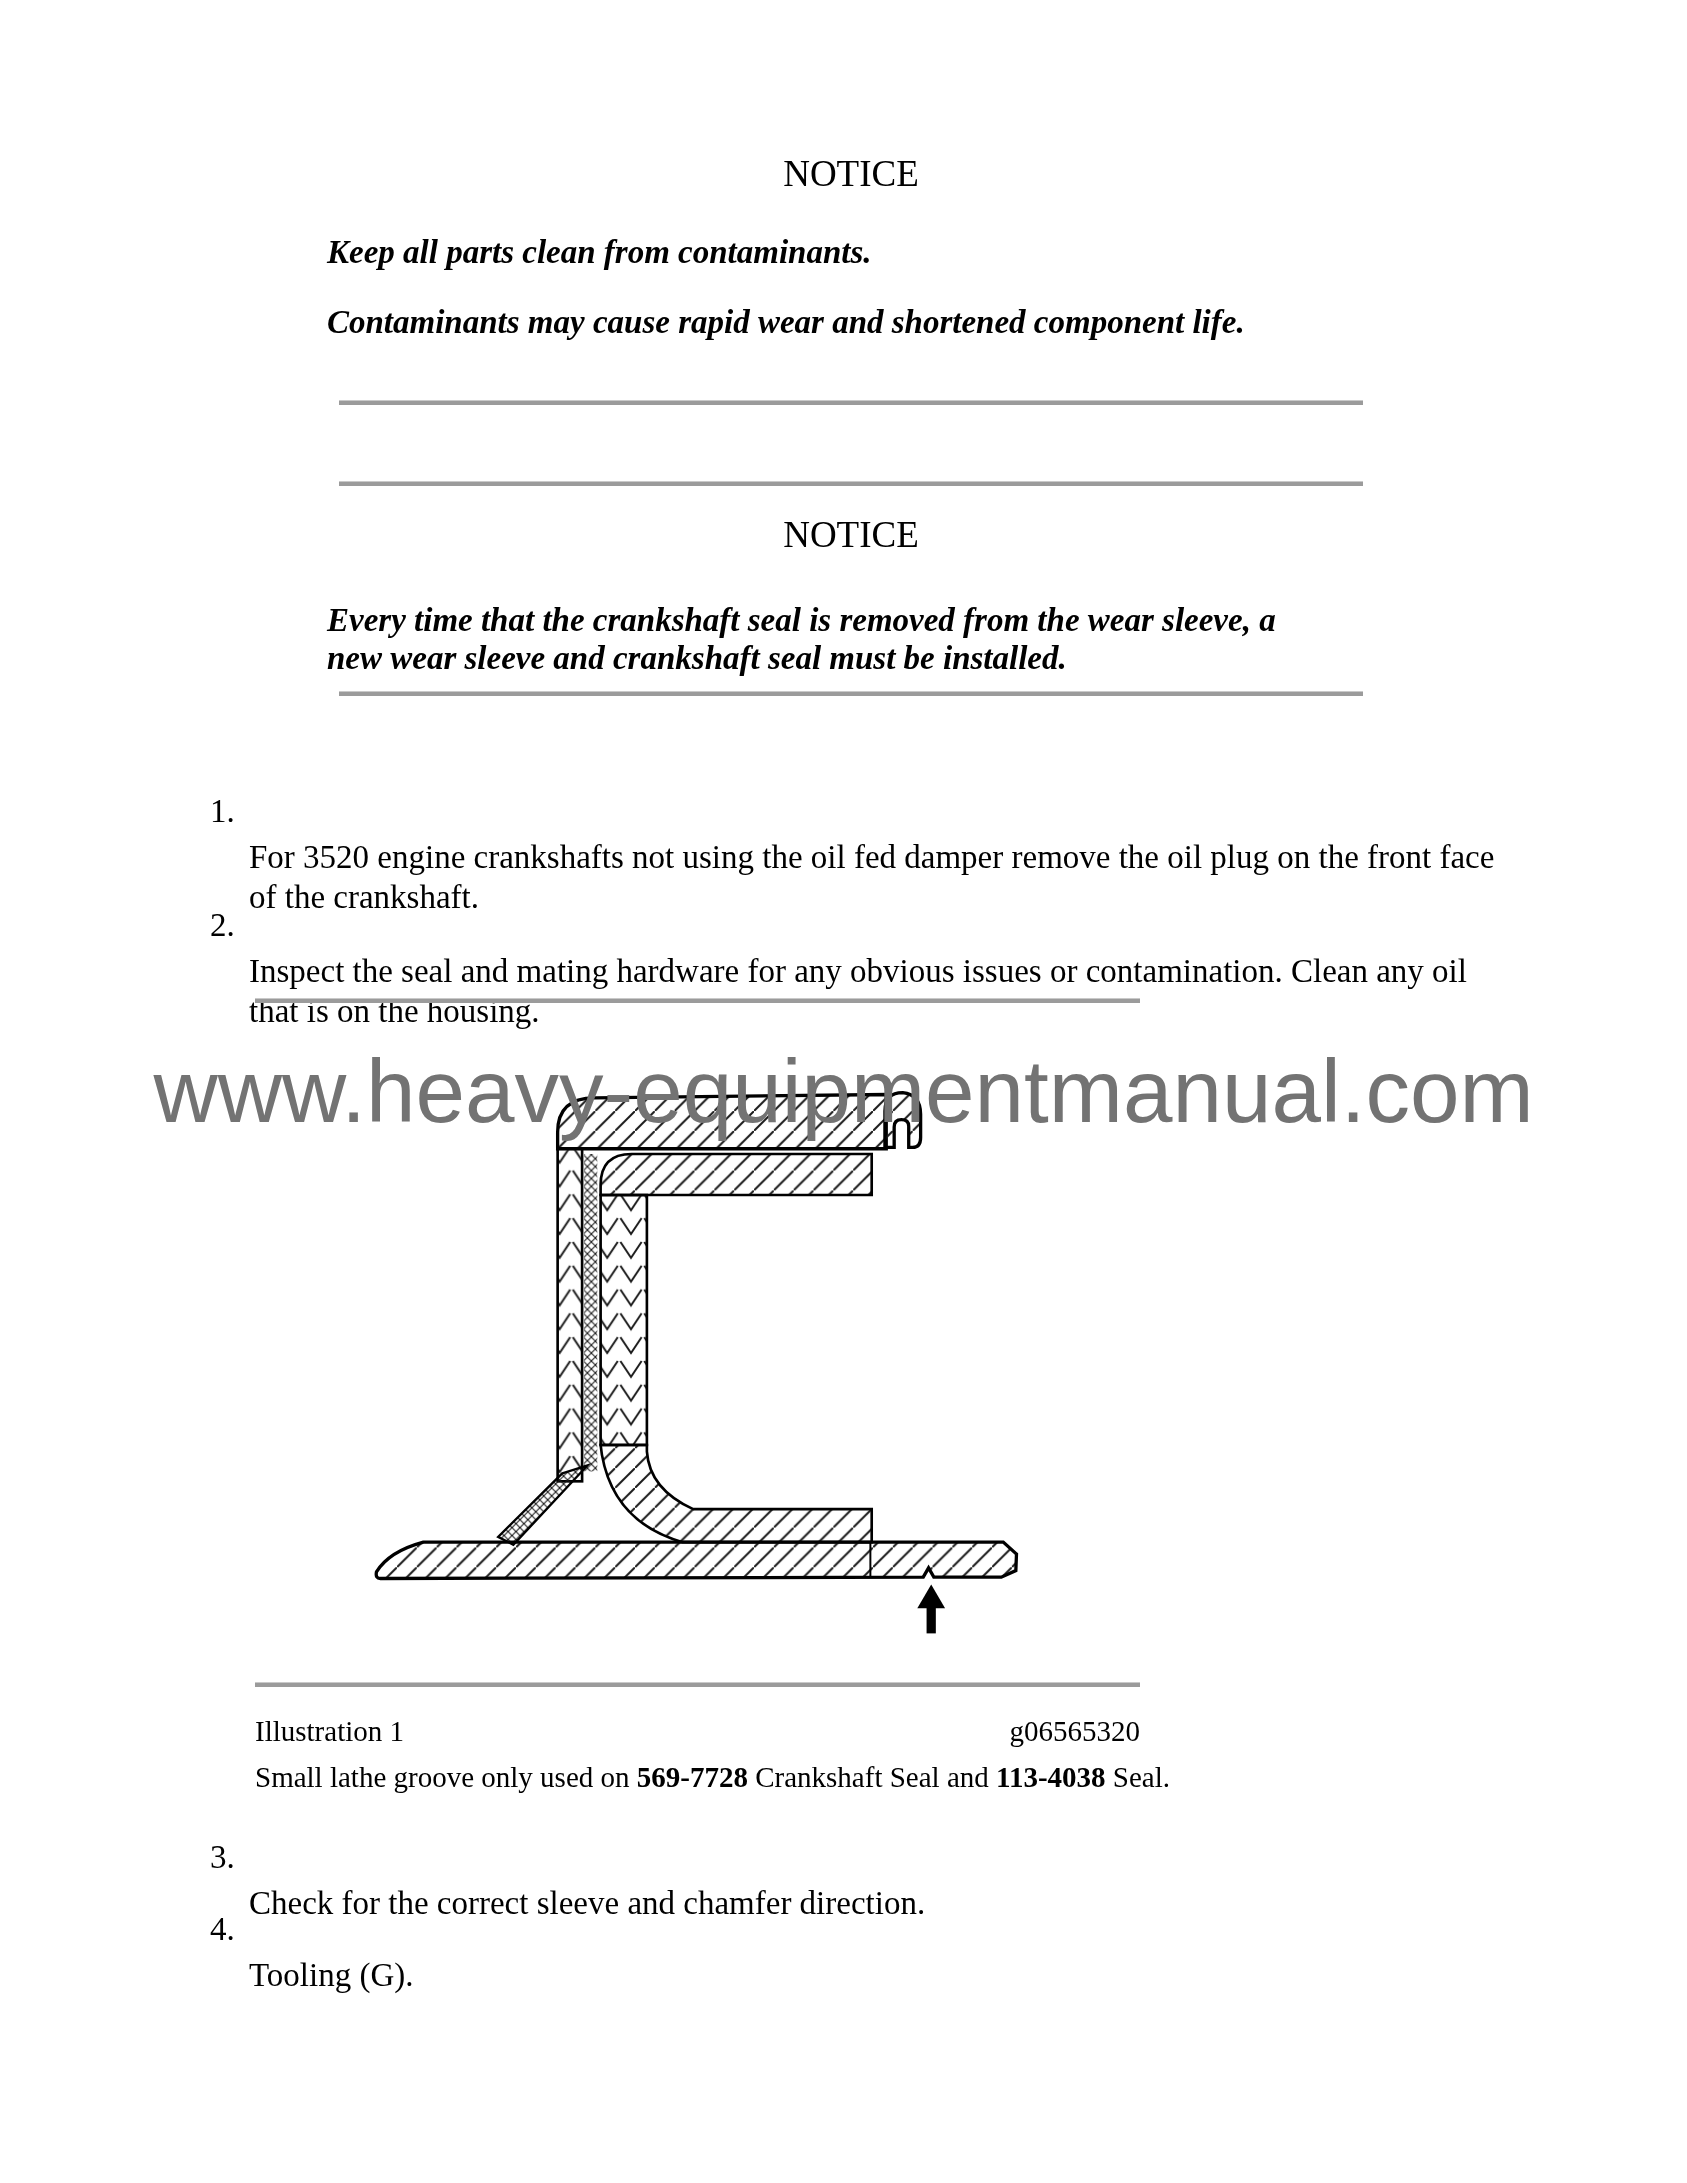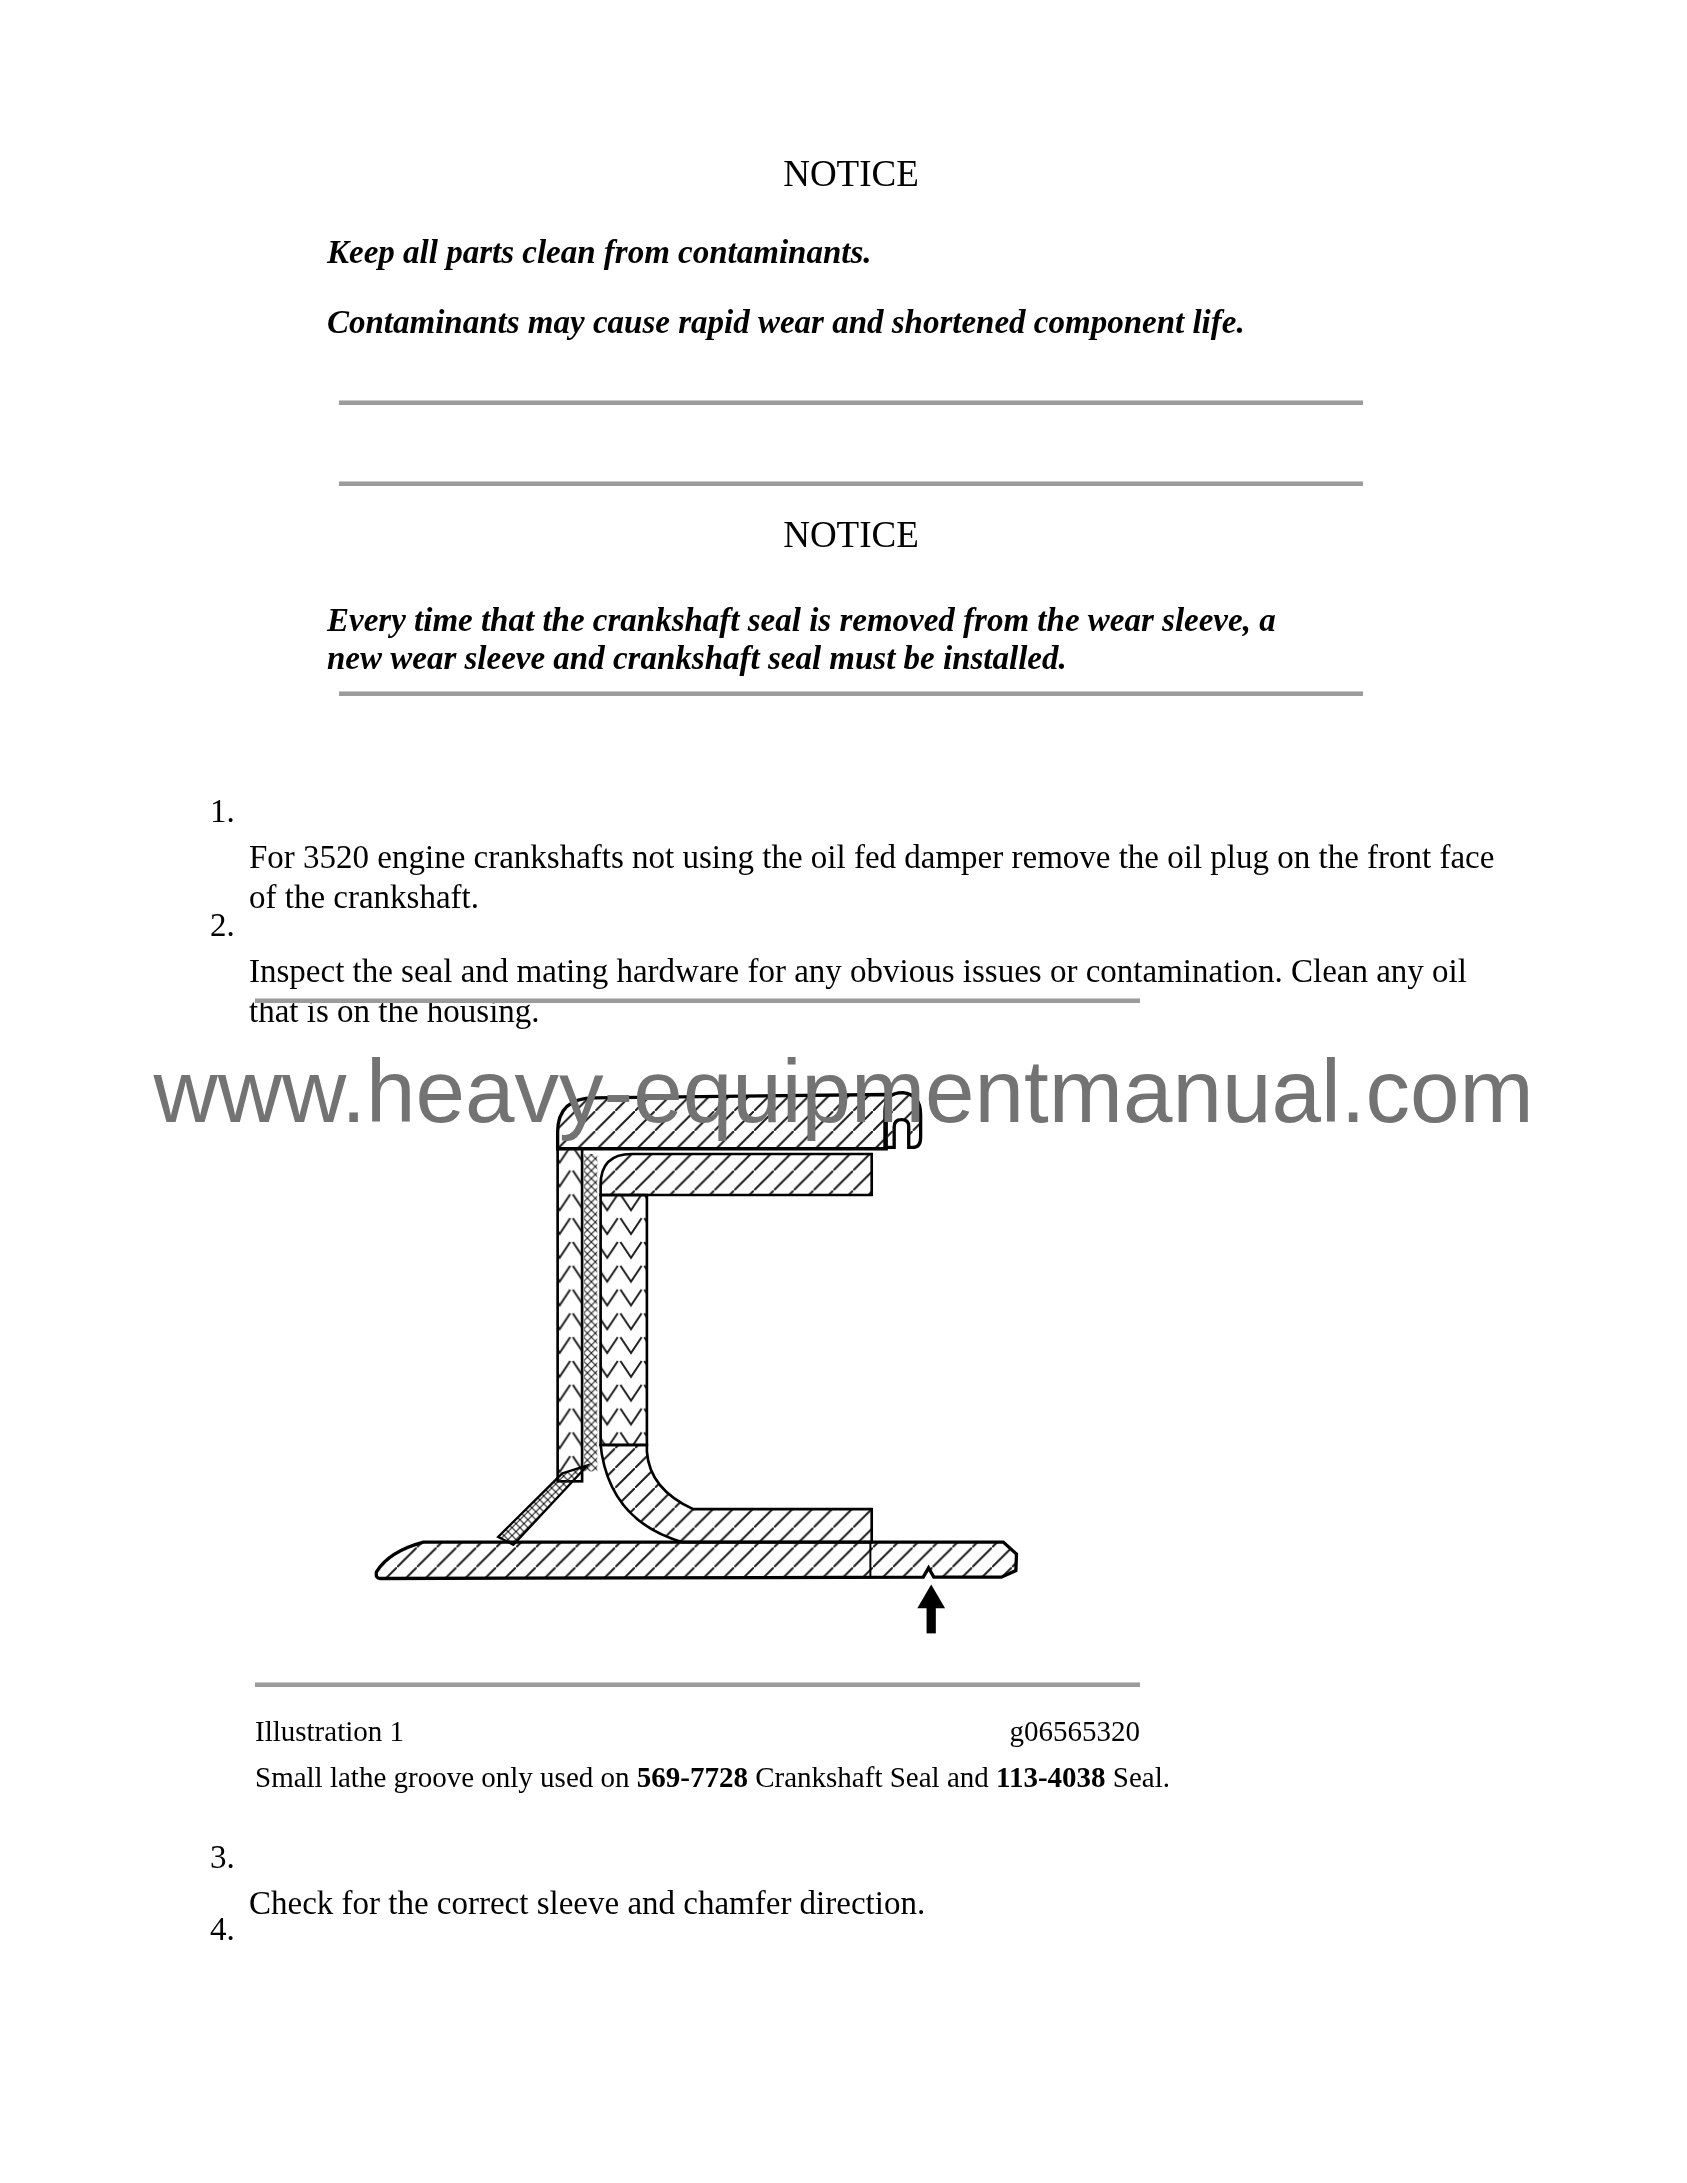--- a/index.html
+++ b/index.html
@@ -112,15 +112,16 @@
 <div class="abs li" style="top:1837px">
   <span class="num">3.</span>
   <div class="txt">
     <span class="line">Check for the correct sleeve and chamfer direction.</span>
     <span class="line"></span>
   </div>
 </div>
 <div class="abs li" style="top:1909px">
   <span class="num">4.</span>
   <div class="txt">
+    <span class="line">Tooling (G).</span>
   </div>
 </div>
 
 
 </body></html>

